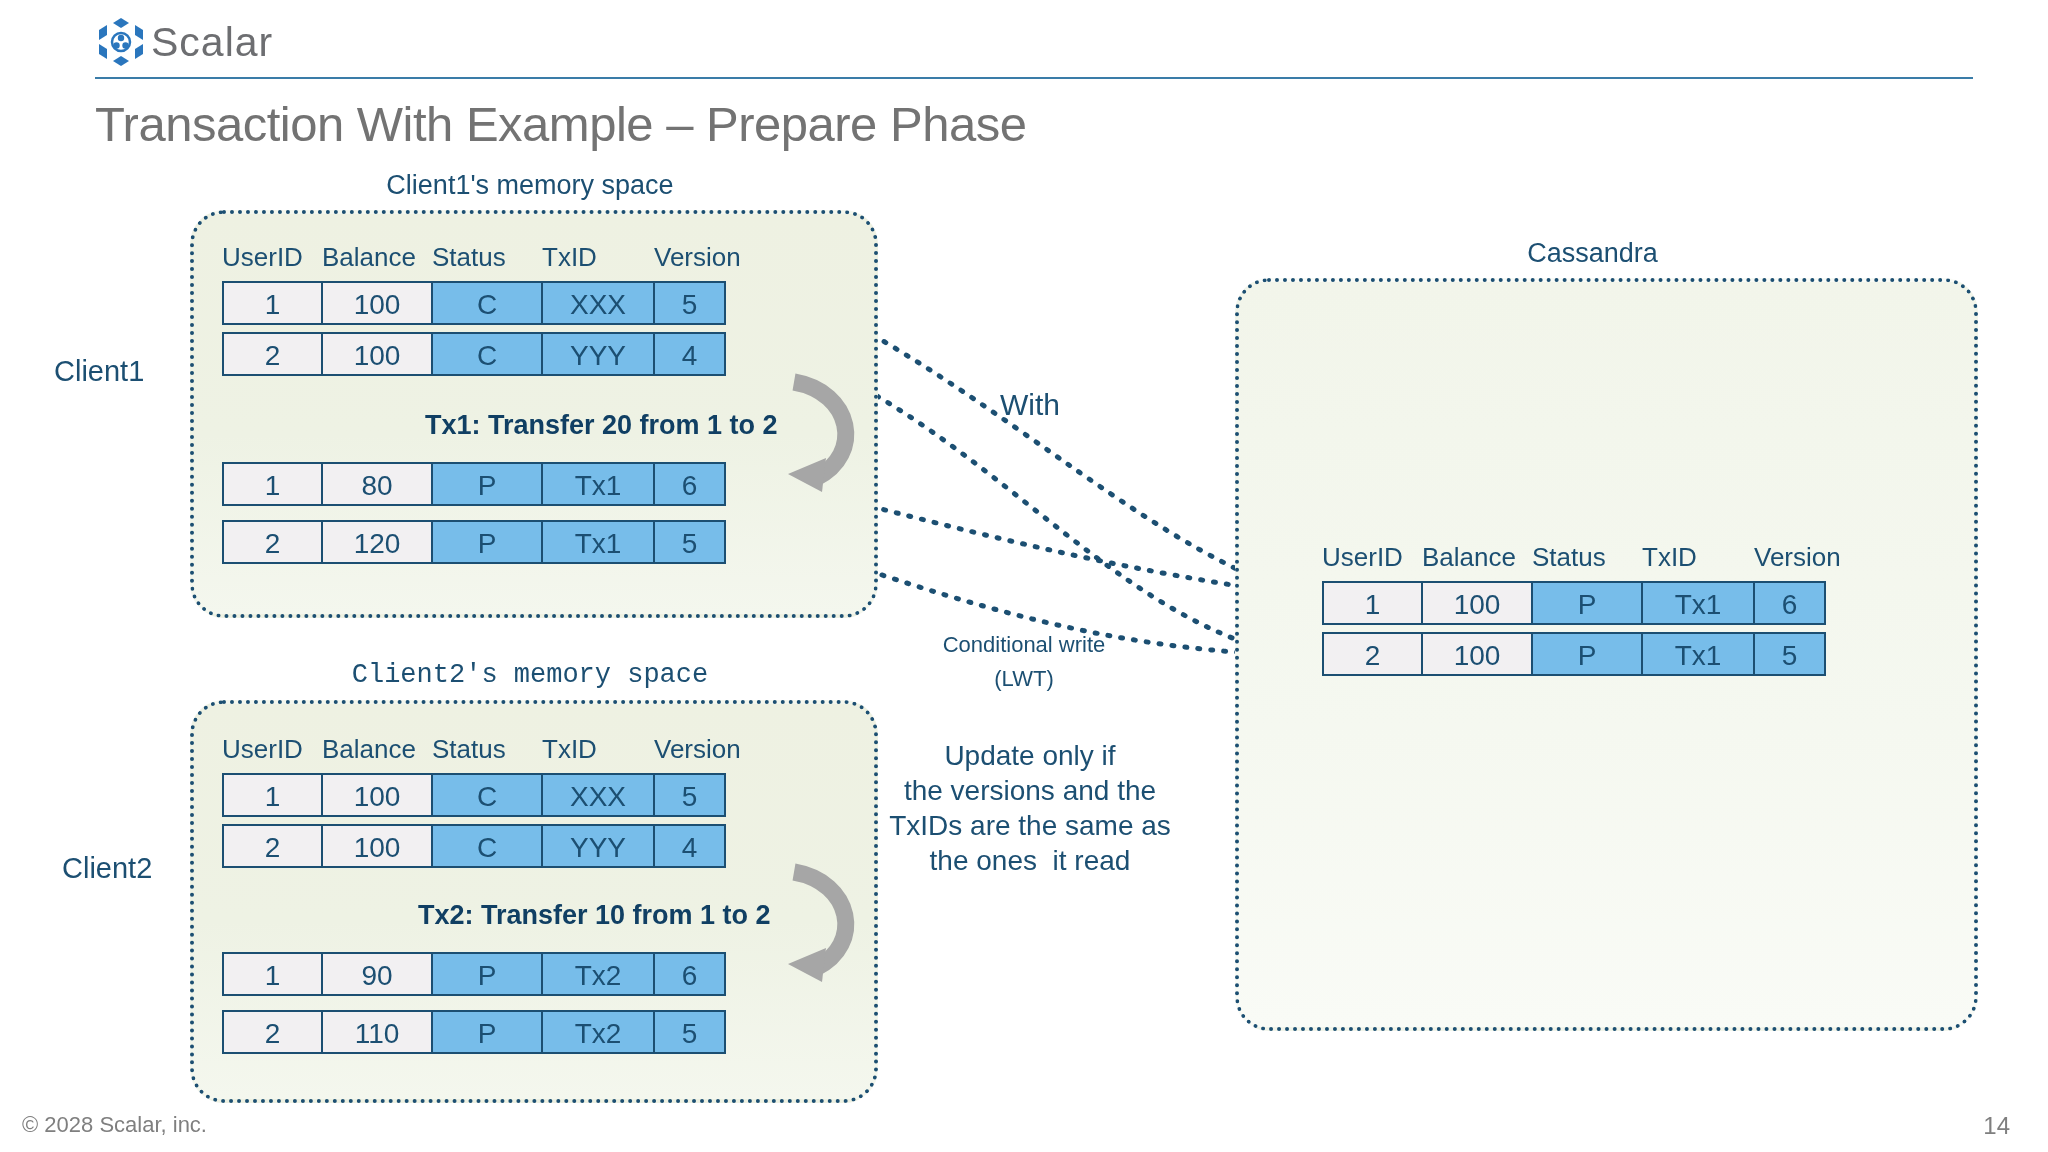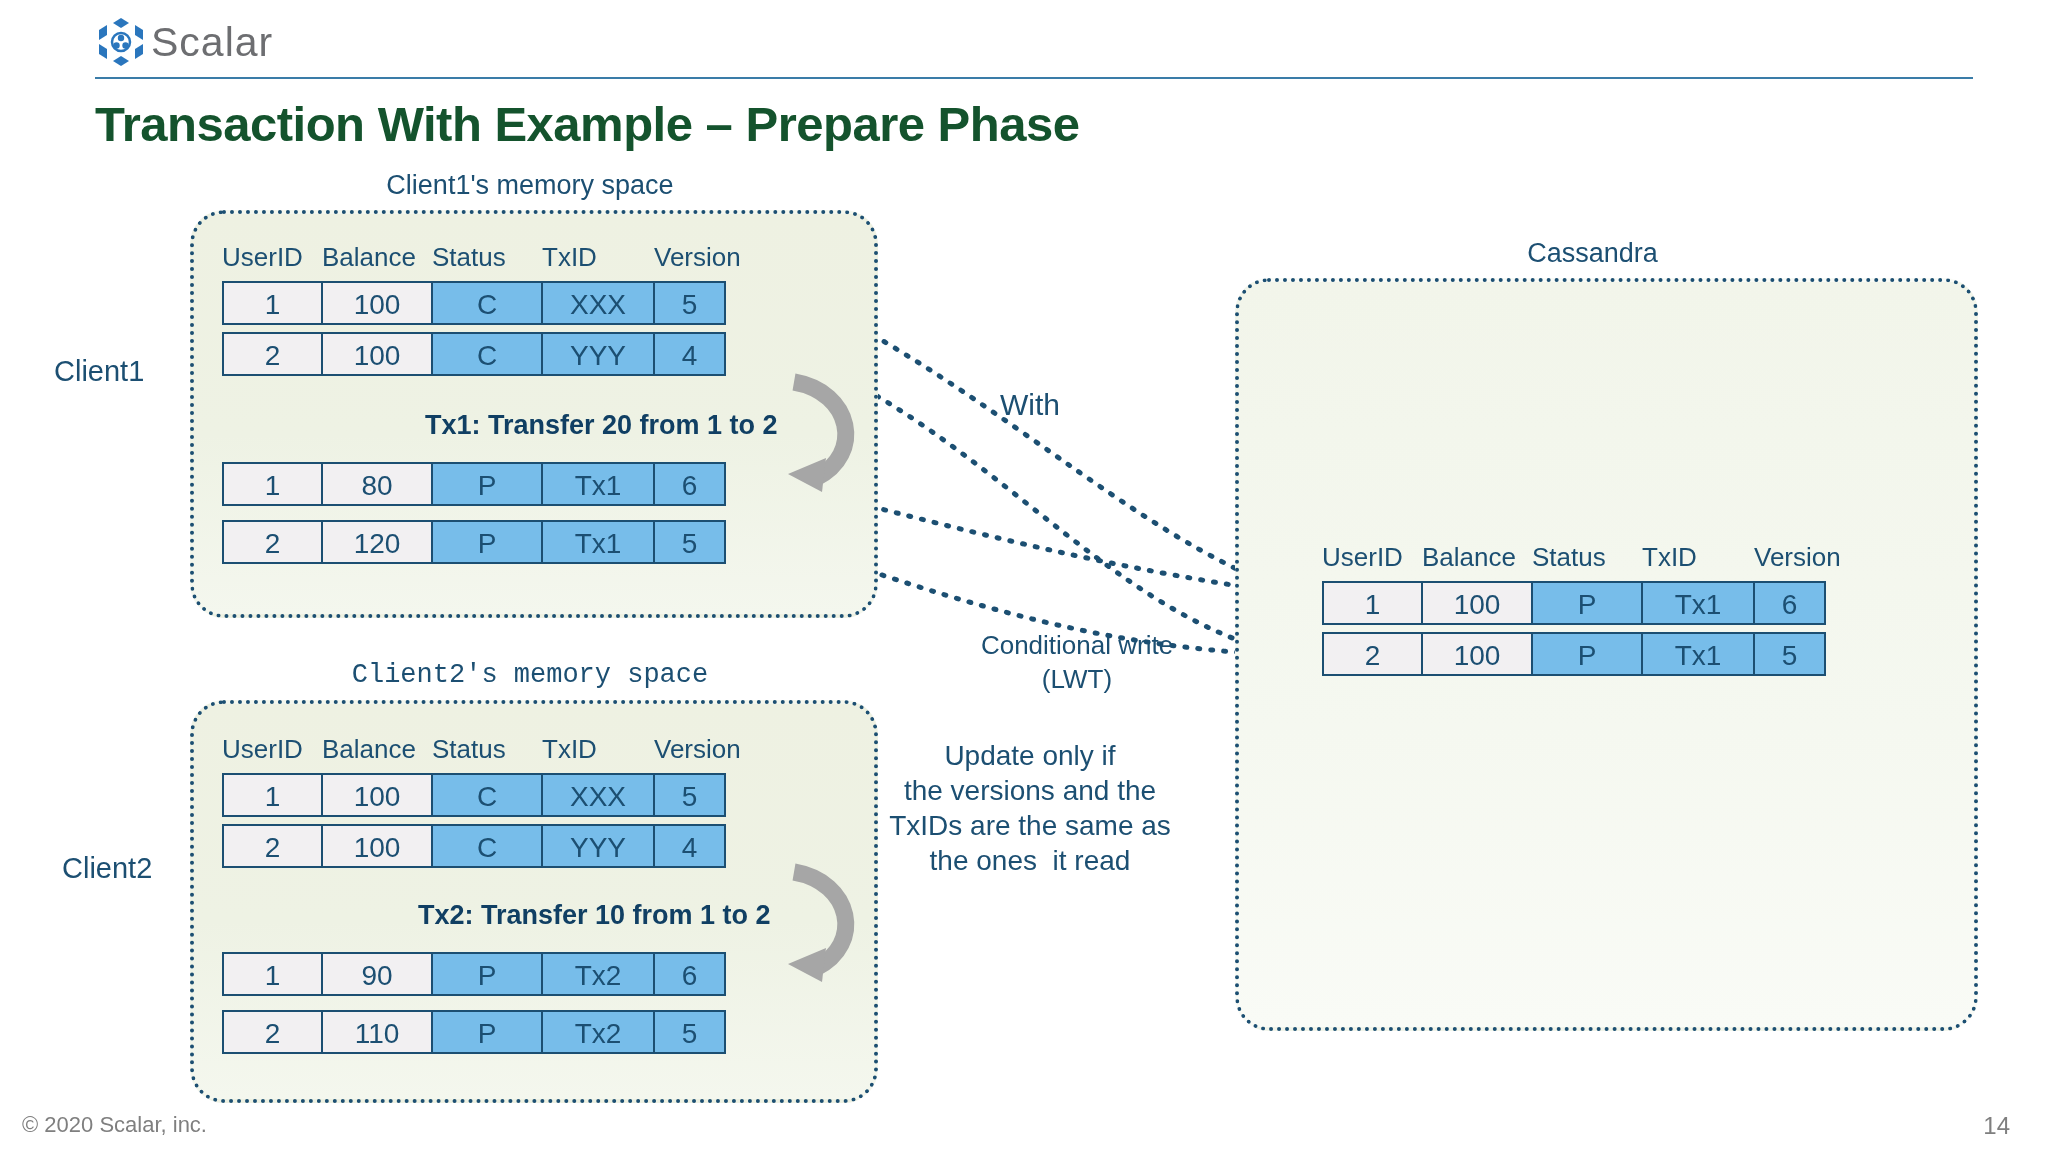--- a/index.html
+++ b/index.html
@@ -10,21 +10,21 @@
     position:relative;overflow:hidden;
     color:#16496b;
   }
   
   .logo-wrap{position:absolute;left:95px;top:16px;display:flex;align-items:center;gap:4px;}
   .logo-mark{width:52px;height:52px;position:relative;}
   .logo-text{font-size:41px;color:#6d6e71;letter-spacing:1px;font-weight:400;}
   .hdr-rule{position:absolute;left:95px;top:77px;width:1878px;height:2px;background:#3a7ca8;}
   .slide-title{
     position:absolute;left:95px;top:96px;
-    font-size:49px;font-weight:bold;color:#14532d;letter-spacing:-0.5px;
+    font-size:49px;font-weight:normal;color:#737373;letter-spacing:-0.5px;
   }
   
   .panel{
     position:absolute;
     border:4px dotted #1c4f72;
     border-radius:34px;
     background:linear-gradient(180deg,#eef1e2 0%,#eef2e4 55%,#f4f7ee 100%);
   }
   #panel-client1{left:190px;top:210px;width:680px;height:400px;}
   #panel-client2{left:190px;top:700px;width:680px;height:395px;}
@@ -64,21 +64,21 @@
   .c-tx{width:112px;}
   .c-ver{width:72px;}
   .txlabel{
     position:absolute;font-size:27px;font-weight:bold;color:#103f63;white-space:nowrap;
   }
   
   .curve{position:absolute;pointer-events:none;}
   
   .mid-text{position:absolute;text-align:center;color:#1c4f72;white-space:pre;}
   #t-read{left:940px;top:388px;width:180px;font-size:30px;}
-  #t-cw{left:932px;top:628px;width:290px;font-size:26px;line-height:34px;}
+  #t-cw{left:879px;top:628px;width:290px;font-size:22px;line-height:34px;}
   #t-update{left:870px;top:738px;width:320px;font-size:28px;line-height:35px;}
   
   #links{position:absolute;left:0;top:0;width:2048px;height:1152px;}
   
   .footer-left{position:absolute;left:22px;top:1112px;font-size:22px;color:#7f7f7f;}
   .footer-right{position:absolute;right:38px;top:1112px;font-size:24px;color:#7f7f7f;}
 </style>
 </head>
 <body>
 
@@ -264,14 +264,14 @@
 </div>
 
 <div class="mid-text" id="t-read">With</div>
 <div class="mid-text" id="t-cw">Conditional write
 (LWT)</div>
 <div class="mid-text" id="t-update">Update only if
 the versions and the
 TxIDs are the same as
 the ones  it read</div>
 
-<div class="footer-left">© 2020 Scalar, inc.</div>
+<div class="footer-left">© 2028 Scalar, inc.</div>
 <div class="footer-right">14</div>
 
 </body></html>

